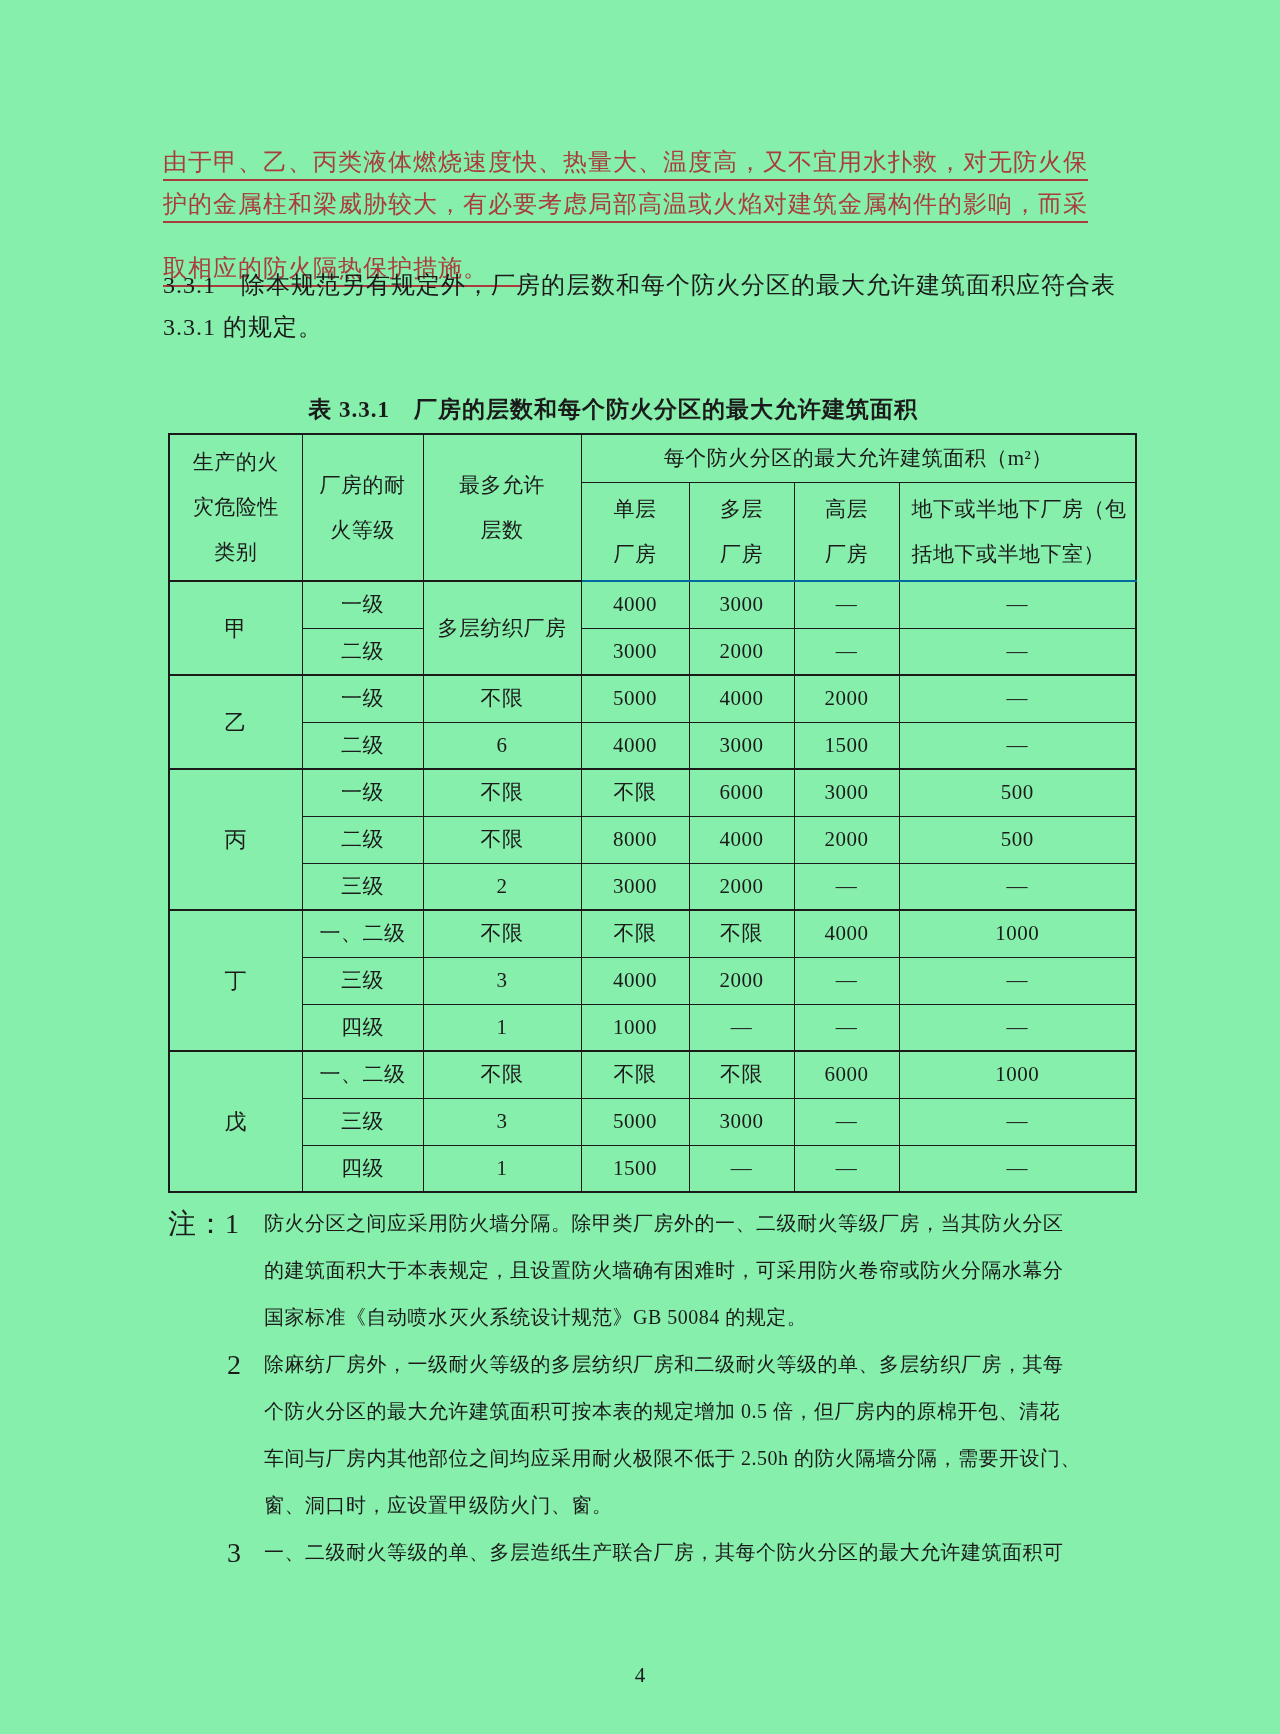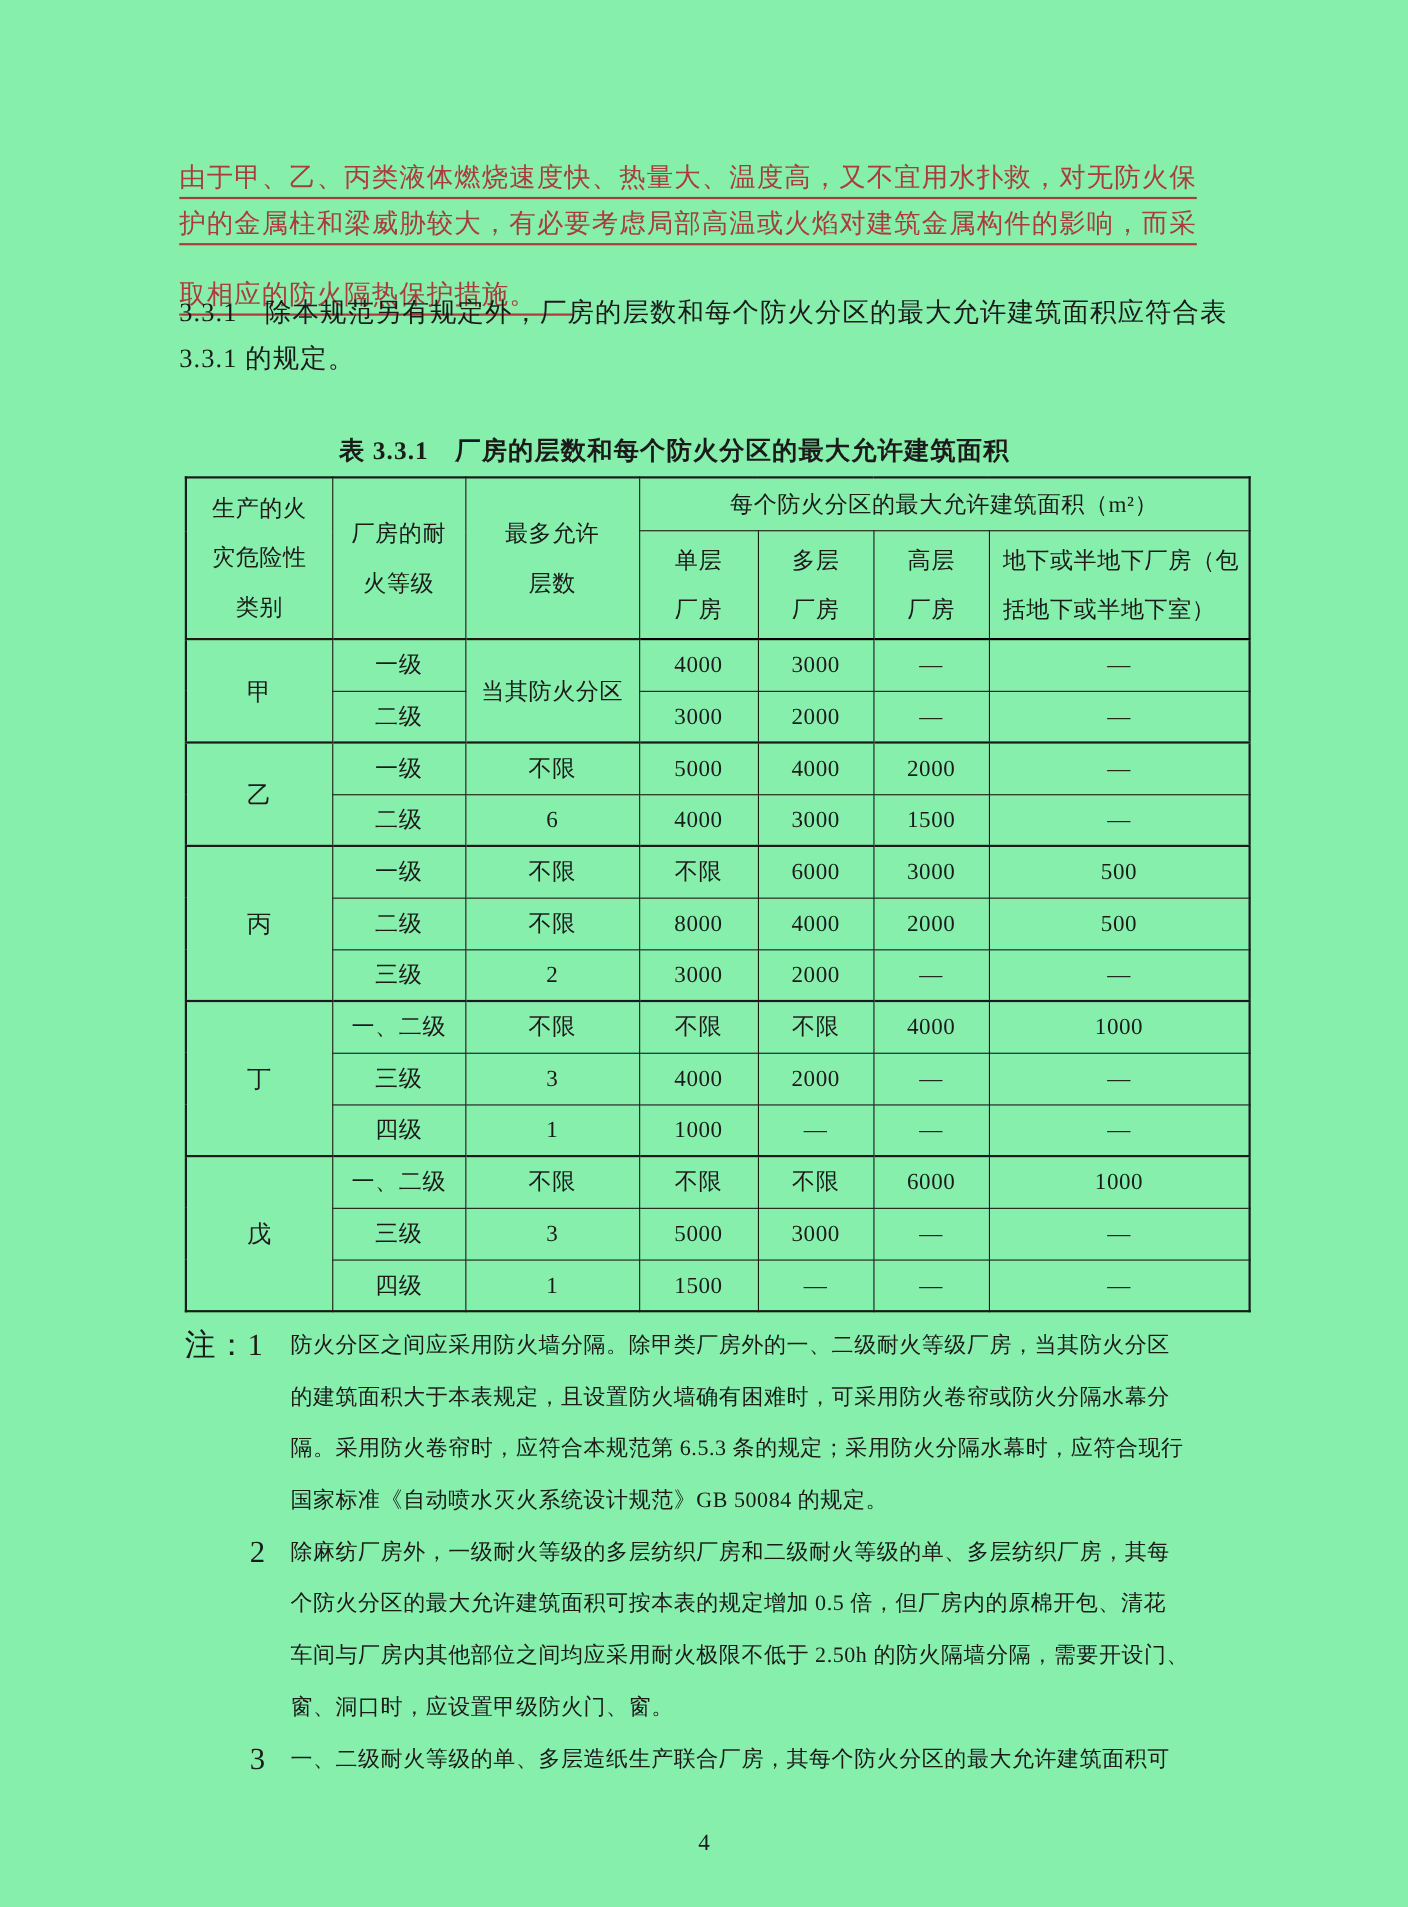--- a/index.html
+++ b/index.html
@@ -39,21 +39,21 @@
   .data-table th, .data-table td {
     border:1px solid #1a1a1a;
     text-align:center; vertical-align:middle;
     font-weight:normal;
     padding:0; letter-spacing:0.5px;
     white-space:pre-line;
     line-height:45px;
   }
   .data-table thead tr.top-row th { border-bottom:2px solid #1a1a1a; height:47px; }
   .data-table thead tr.top-row th.area-group { border-bottom:1px solid #1a1a1a; }
-  .data-table thead tr.sub-row th { border-bottom:2px solid #000000; height:97px; }
+  .data-table thead tr.sub-row th { border-bottom:2px solid #0369a1; height:97px; }
   .data-table thead th.underground-h { text-align:left; padding-left:12px; }
   .data-table tbody tr { height:47px; }
   .data-table tbody tr.group-start td { border-top:2px solid #1a1a1a; }
   .data-table td.cat-cell { font-size:22px; }
 
   
   .notes { position:absolute; left:163px; top:1200px; width:912px; }
   .note { position:relative; }
   .note .note-label {
     position:absolute; top:0; height:47px; line-height:47px;
@@ -117,21 +117,21 @@
           <th>高层
 厂房</th>
           <th class="underground-h">地下或半地下厂房（包
 括地下或半地下室）</th>
         </tr>
       </thead>
       <tbody id="tbl-body">
           <tr class="group-start">
             <td class="cat-cell" rowspan="2">甲</td>
             <td class="rating-cell">一级</td>
-            <td class="floors-cell" rowspan="2">当其防火分区</td>
+            <td class="floors-cell" rowspan="2">多层纺织厂房</td>
             <td class="val-cell">4000</td>
             <td class="val-cell">3000</td>
             <td class="val-cell">—</td>
             <td class="val-cell">—</td>
           </tr>
           <tr>
             <td class="rating-cell">二级</td>
             <td class="val-cell">3000</td>
             <td class="val-cell">2000</td>
             <td class="val-cell">—</td>
@@ -231,21 +231,20 @@
           </tr>
         </tbody>
     </table>
   </div>
 
   <div class="notes" id="notes">
       <div class="note first">
         <span class="note-label">注：1</span>
         <div class="nline">防火分区之间应采用防火墙分隔。除甲类厂房外的一、二级耐火等级厂房，当其防火分区</div>
         <div class="nline">的建筑面积大于本表规定，且设置防火墙确有困难时，可采用防火卷帘或防火分隔水幕分</div>
-        <div class="nline">隔。采用防火卷帘时，应符合本规范第 6.5.3 条的规定；采用防火分隔水幕时，应符合现行</div>
         <div class="nline">国家标准《自动喷水灭火系统设计规范》GB 50084 的规定。</div>
       </div>
       <div class="note rest">
         <span class="note-label">2</span>
         <div class="nline">除麻纺厂房外，一级耐火等级的多层纺织厂房和二级耐火等级的单、多层纺织厂房，其每</div>
         <div class="nline">个防火分区的最大允许建筑面积可按本表的规定增加 0.5 倍，但厂房内的原棉开包、清花</div>
         <div class="nline">车间与厂房内其他部位之间均应采用耐火极限不低于 2.50h 的防火隔墙分隔，需要开设门、</div>
         <div class="nline">窗、洞口时，应设置甲级防火门、窗。</div>
       </div>
       <div class="note rest">

